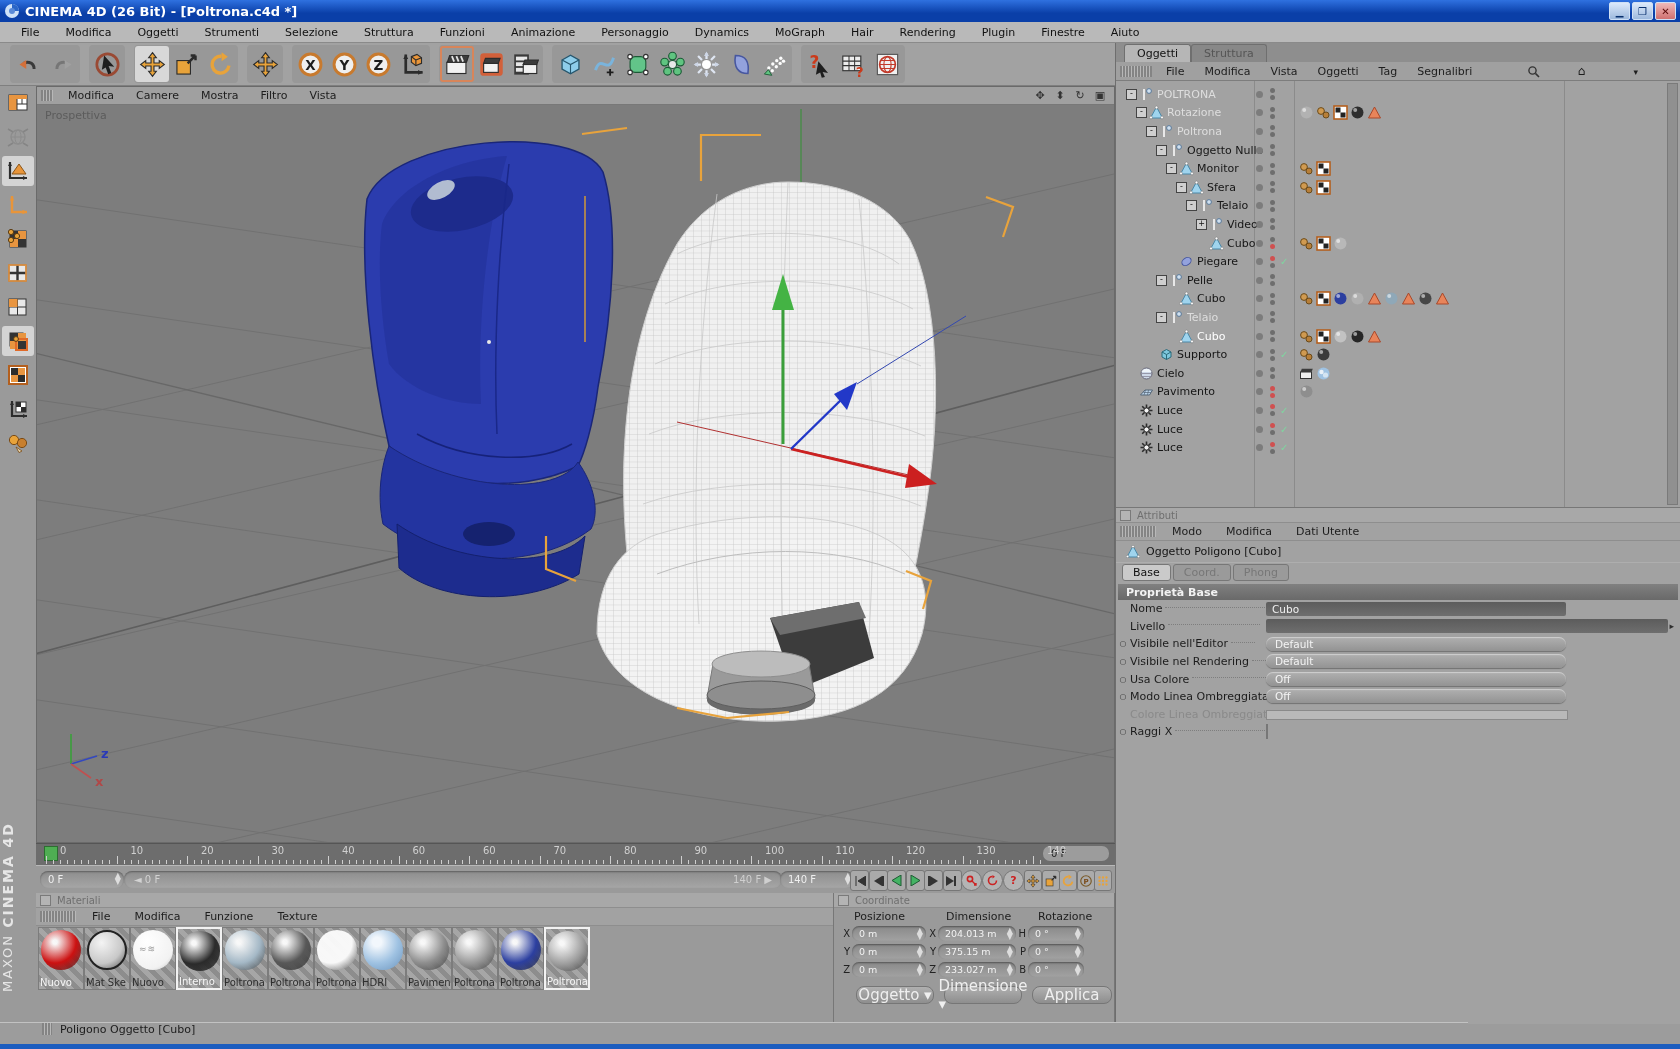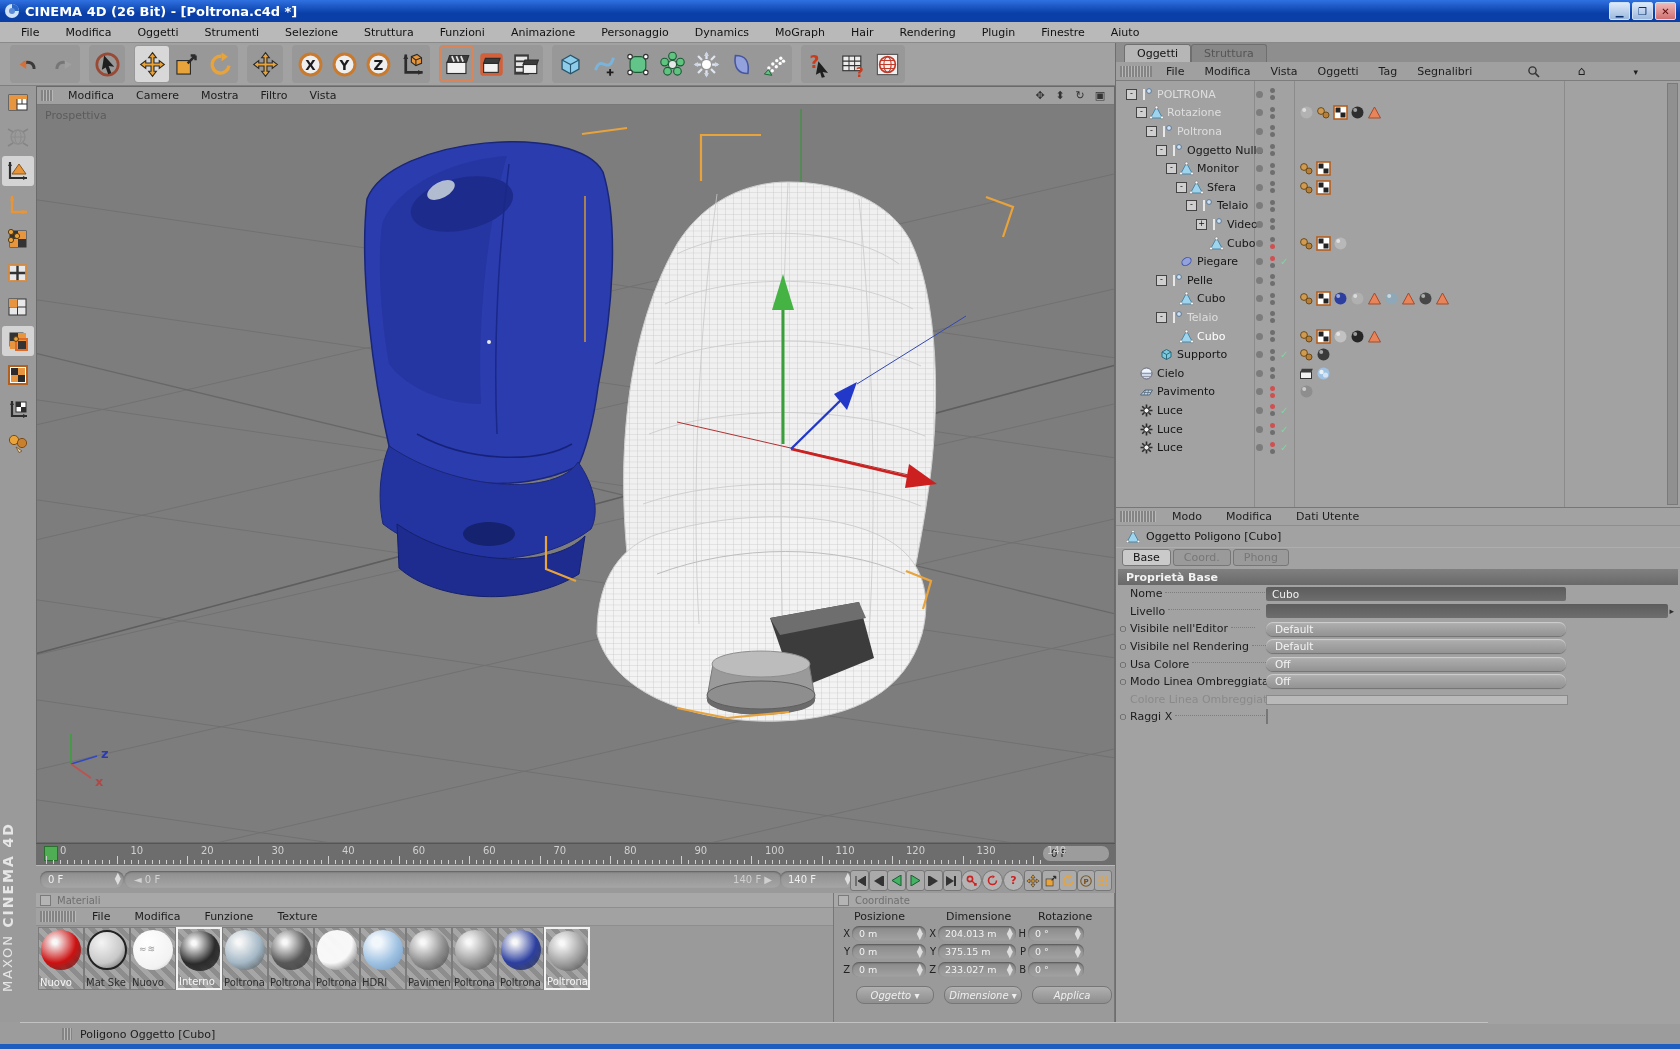--- a/index.html
+++ b/index.html
@@ -82,24 +82,24 @@
   .mat .lbl{position:absolute;left:1px;bottom:1px;right:1px;font-size:10px;color:#2e2e2e;
      overflow:hidden;white-space:nowrap;}
   .mat .lbl.on{color:#f5f5f5;}
   .coords{left:834px;top:893px;width:281px;height:129px;background:#9a9a9a;box-sizing:border-box;border-right:1px solid #777;}
   .chead{display:flex;color:#1d1d1d;font-size:11px;padding-top:2px;}
   .crow{display:flex;align-items:center;margin-top:3px;}
   .axl{width:10px;text-align:right;margin-right:2px;font-size:10px;color:#222;}
   .cfield{position:relative;width:74px;height:15px;border-radius:7px;background:linear-gradient(#898989,#a2a2a2);
      box-shadow:inset 0 1px 2px rgba(0,0,0,.4);color:#f2f2f2;font-size:9.5px;display:flex;align-items:center;padding-left:7px;box-sizing:border-box;}
   .cbtn{height:16px;border-radius:8px;background:linear-gradient(#b0b0b0,#8e8e8e);border:1px solid #767676;
-     color:#efefef;font-size:10px;display:flex;align-items:center;justify-content:center;font-style:italic;}
+     color:#efefef;font-size:15px;display:flex;align-items:center;justify-content:center;}
   
   .status{left:0;top:1022px;width:1468px;height:22px;background:#9c9c9c;border-top:1px solid #c2c2c2;
-     display:flex;align-items:center;color:#1c1c1c;margin-left:20px;}
+     display:flex;color:#1c1c1c;}
   .status .grip2{width:10px;height:12px;margin:0 8px 0 42px;background:repeating-linear-gradient(90deg,#848484 0 2px,#b8b8b8 2px 3px);}
   .winedge{left:0;top:1044px;width:1680px;height:5px;background:#1c5dbf;}
   
   .rcol{left:1115px;top:43px;width:565px;height:979px;background:#a2a2a2;border-left:1px solid #6e6e6e;box-sizing:border-box;}
   .omtabs{height:19px;display:flex;align-items:flex-end;background:#8e8e8e;padding-left:8px;}
   .omtab{padding:2px 12px;font-size:11px;border:1px solid #6f6f6f;border-bottom:none;border-radius:3px 3px 0 0;}
   .omtab.on{background:#b6b6b6;color:#111;}
   .omtab.off{background:#888;color:#555;}
   .ommenu{height:18px;background:#a0a0a0;border-bottom:1px solid #7d7d7d;display:flex;align-items:center;font-size:11px;}
   .ommenu span{padding:0 10px;color:#1d1d1d;}
@@ -1543,20 +1543,24 @@
             <span class="ldot"></span>
             <span class="vdots">
               <span class="vdot" style="background:#d05050"></span>
               <span class="vdot" style="background:#6e6e6e"></span>
             </span>
             <span class="chk">✓</span>
           </span>
         </div>
       </div>
     <div class="attr">
+      <div class="paneltitle">
+          <span class="cb"></span>
+        <span>Attributi</span>
+        </div>
       <div class="panelmenu" id="attrmenu">
           <span class="grip"></span>
           <span>Modo</span>
           <span>Modifica</span>
           <span>Dati Utente</span>
         </div>
       <div class="attrobj">
         <span style="margin:0 6px 0 10px">
           <svg width="14" height="13" viewBox="0 0 14 13">
               <path d="M7 1 L13 12 L1 12 Z" fill="#9fd4ee" stroke="#4a88a8"></path>

